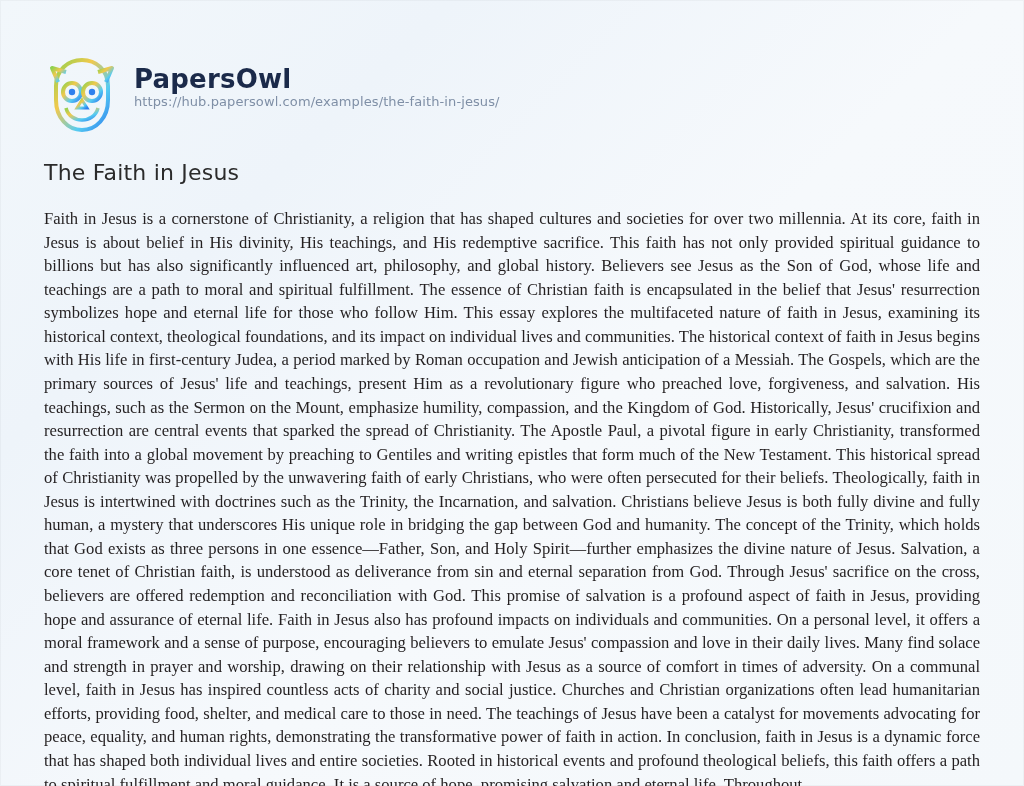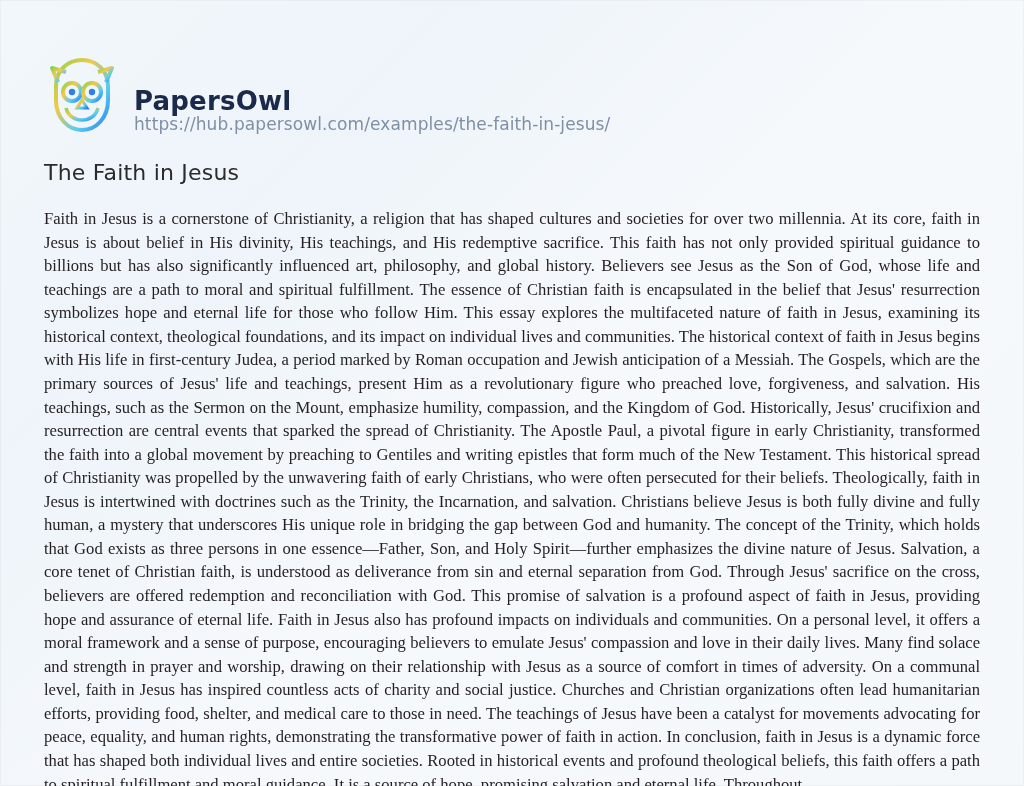--- a/index.html
+++ b/index.html
@@ -28,21 +28,21 @@
     inset: 0;
     pointer-events: none;
     box-shadow: inset 0 0 0 1px rgba(0,0,0,0.03);
   }
 
   .header {
     position: absolute;
     left: 46px;
     top: 56px;
     display: flex;
-    align-items: flex-end;
+    align-items: flex-start;
   }
   .logo-mark {
     width: 72px;
     height: 78px;
     flex: 0 0 auto;
     margin-right: 16px;
   }
   .brand-block {
     padding-top: 10px;
   }
@@ -50,21 +50,21 @@
     font-family: "DejaVu Sans", sans-serif;
     font-size: 26px;
     font-weight: bold;
     color: #1b2a4a;
     letter-spacing: 0.2px;
     line-height: 1;
   }
   .brand-url {
     margin-top: 12px;
     font-family: "DejaVu Sans", sans-serif;
-    font-size: 17px;
+    font-size: 13px;
     color: #7f8fa6;
     letter-spacing: 0.1px;
     text-decoration: none;
   }
 
   .doc {
     position: absolute;
     left: 44px;
     top: 160px;
     width: 936px;

